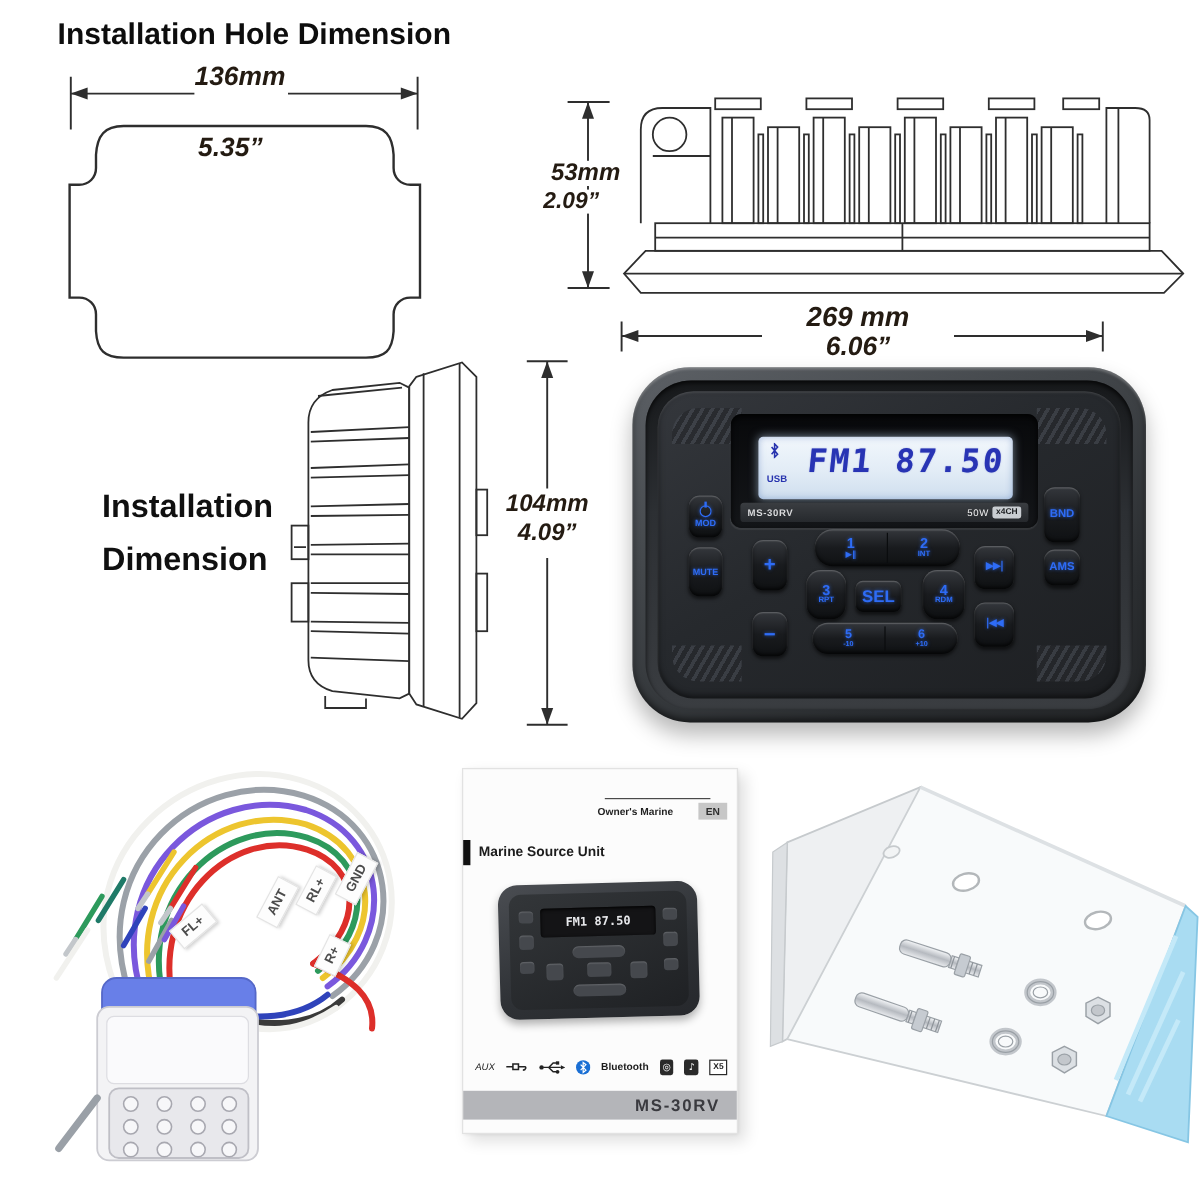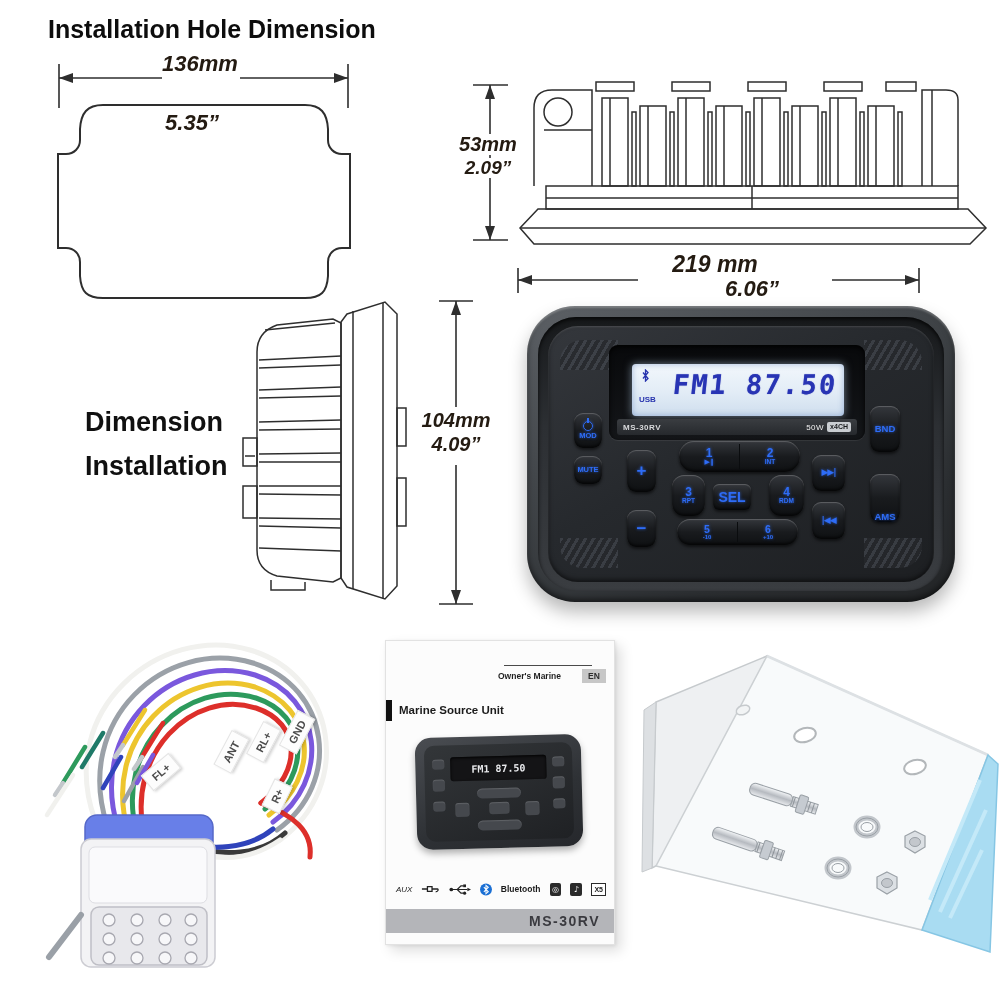--- a/index.html
+++ b/index.html
@@ -218,38 +218,38 @@
   <svg class="abs" style="left:470px; top:78px;" width="44" height="170" viewBox="0 0 44 170">
     <g stroke="#2e2e2e" stroke-width="1.6" fill="none">
       <line x1="3" y1="7" x2="38" y2="7"></line>
       <line x1="3" y1="162" x2="38" y2="162"></line>
       <line x1="20" y1="7" x2="20" y2="162"></line>
     </g>
     <polygon points="20,7 15,21 25,21" fill="#2e2e2e"></polygon>
     <polygon points="20,162 15,148 25,148" fill="#2e2e2e"></polygon>
   </svg>
   <div class="dim-text" style="left:448px; top:134px; width:80px; font-size:20px;">53mm</div>
-  <div class="dim-text" style="left:448px; top:158px; width:80px; font-size:19px;">2.09”</div>
+  <div class="dim-text" style="left:436px; top:158px; width:80px; font-size:19px;">2.09”</div>
 
   <svg class="abs" style="left:505px; top:266px;" width="430" height="30" viewBox="0 0 430 30">
     <g stroke="#2e2e2e" stroke-width="1.6" fill="none">
       <line x1="13" y1="2" x2="13" y2="27"></line>
       <line x1="414" y1="2" x2="414" y2="27"></line>
       <line x1="13" y1="14" x2="133" y2="14"></line>
       <line x1="283" y1="14" x2="414" y2="14"></line>
     </g>
     <polygon points="13,14 27,9 27,19" fill="#2e2e2e"></polygon>
     <polygon points="414,14 400,9 400,19" fill="#2e2e2e"></polygon>
   </svg>
-  <div class="dim-text" style="left:635px; top:252px; width:160px; font-size:23px;">219 mm</div>
-  <div class="dim-text" style="left:672px; top:277px; width:160px; font-size:22px;">6.06”</div>
+  <div class="dim-text" style="left:635px; top:252px; width:160px; font-size:23px;">269 mm</div>
+  <div class="dim-text" style="left:635px; top:277px; width:160px; font-size:22px;">6.06”</div>
 
   <div class="section-label" style="left:85px; top:400px;">
+    <div>Installation</div>
     <div>Dimension</div>
-    <div>Installation</div>
   </div>
 
   <svg class="abs" style="left:235px; top:290px;" width="185" height="322" viewBox="0 0 185 322">
     <g stroke="#2e2e2e" stroke-width="1.5" fill="none">
 
       <path d="M112,24 L150,12 L162,24 L162,296 L150,309 L112,297 L106,288 L106,32 Z"></path>
       <line x1="118" y1="21" x2="118" y2="299"></line>
       <line x1="148" y1="13" x2="148" y2="308"></line>
       <rect x="162" y="118" width="9" height="38"></rect>
       <rect x="162" y="188" width="9" height="48"></rect>
@@ -316,28 +316,28 @@
           <span class="badge-50w">50W</span>
           <span class="badge-4ch">x4CH</span>
         </span>
       </div>
     </div>
 
     <div class="btn" style="left:47px; top:107px; width:28px; height:35px; font-size:7.5px;">
       <span class="pwr"></span>
       <span>MOD</span>
     </div>
-    <div class="btn" style="left:47px; top:150px; width:28px; height:28px; font-size:7.5px;">
+    <div class="btn" style="left:47px; top:150px; width:28px; height:41px; font-size:7.5px;">
       <span>MUTE</span>
     </div>
 
     <div class="btn" style="left:343px; top:100px; width:30px; height:46px; font-size:9.5px;">
       <span>BND</span>
     </div>
-    <div class="btn" style="left:343px; top:168px; width:30px; height:48px; font-size:9.5px;justify-content:flex-end;">
+    <div class="btn" style="left:343px; top:152px; width:30px; height:30px; font-size:9.5px;">
       <span>AMS</span>
     </div>
 
     <div class="btn" style="left:100px; top:144px; width:29px; height:42px; font-size:17px;">
       <span>+</span>
     </div>
     <div class="btn" style="left:100px; top:204px; width:29px; height:37px; font-size:17px;">
       <span>−</span>
     </div>
 

